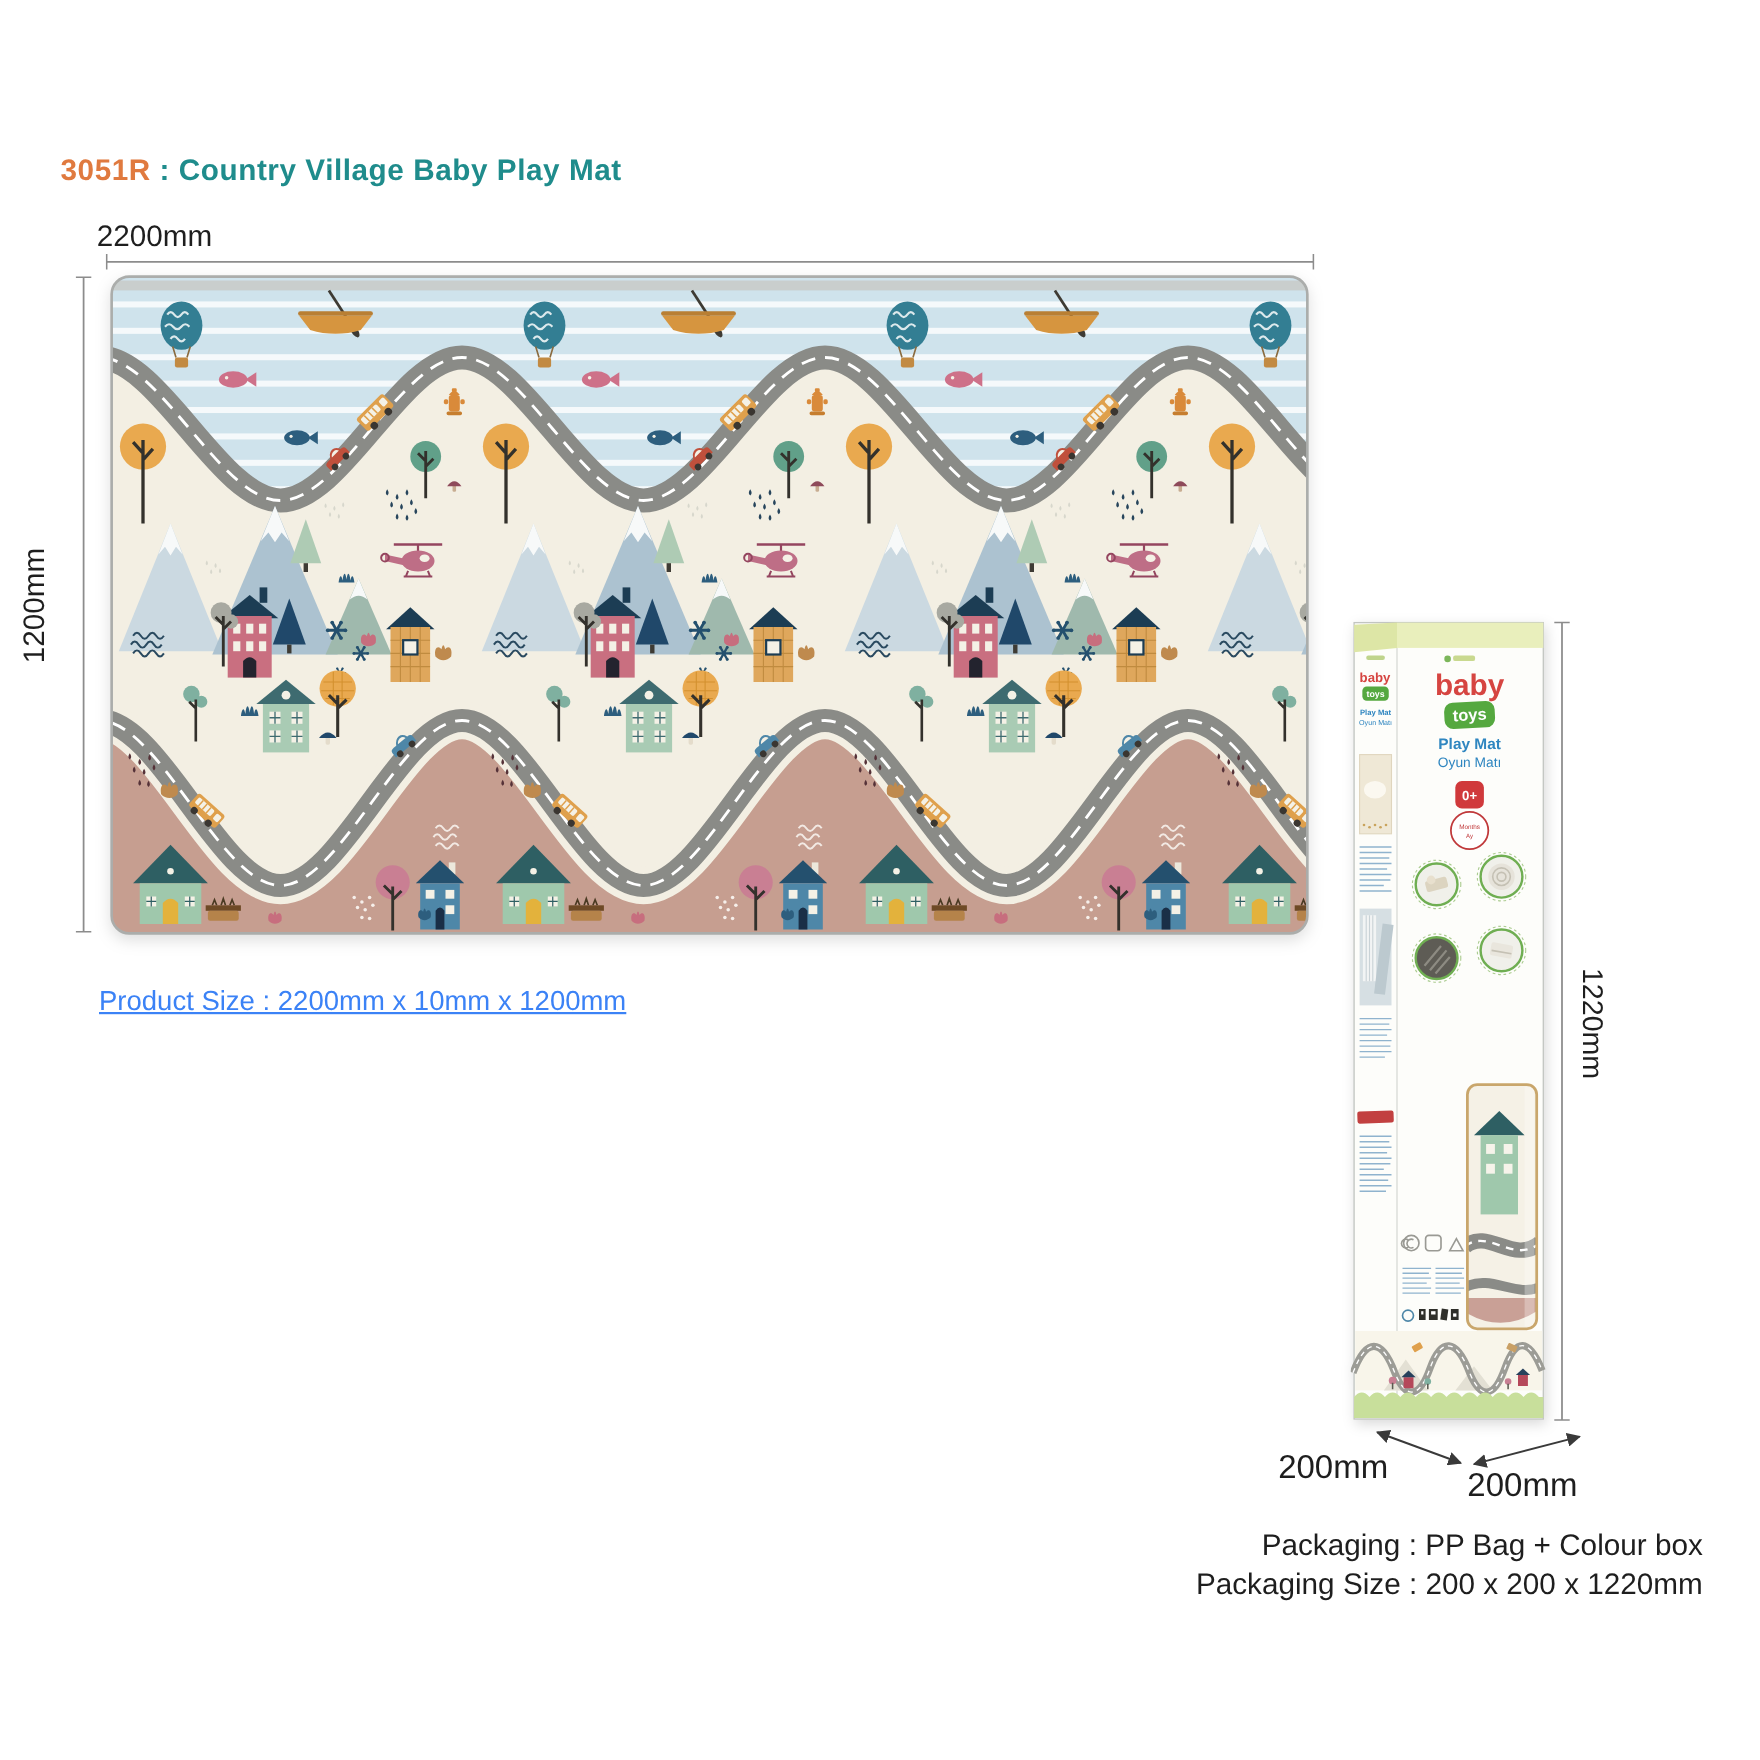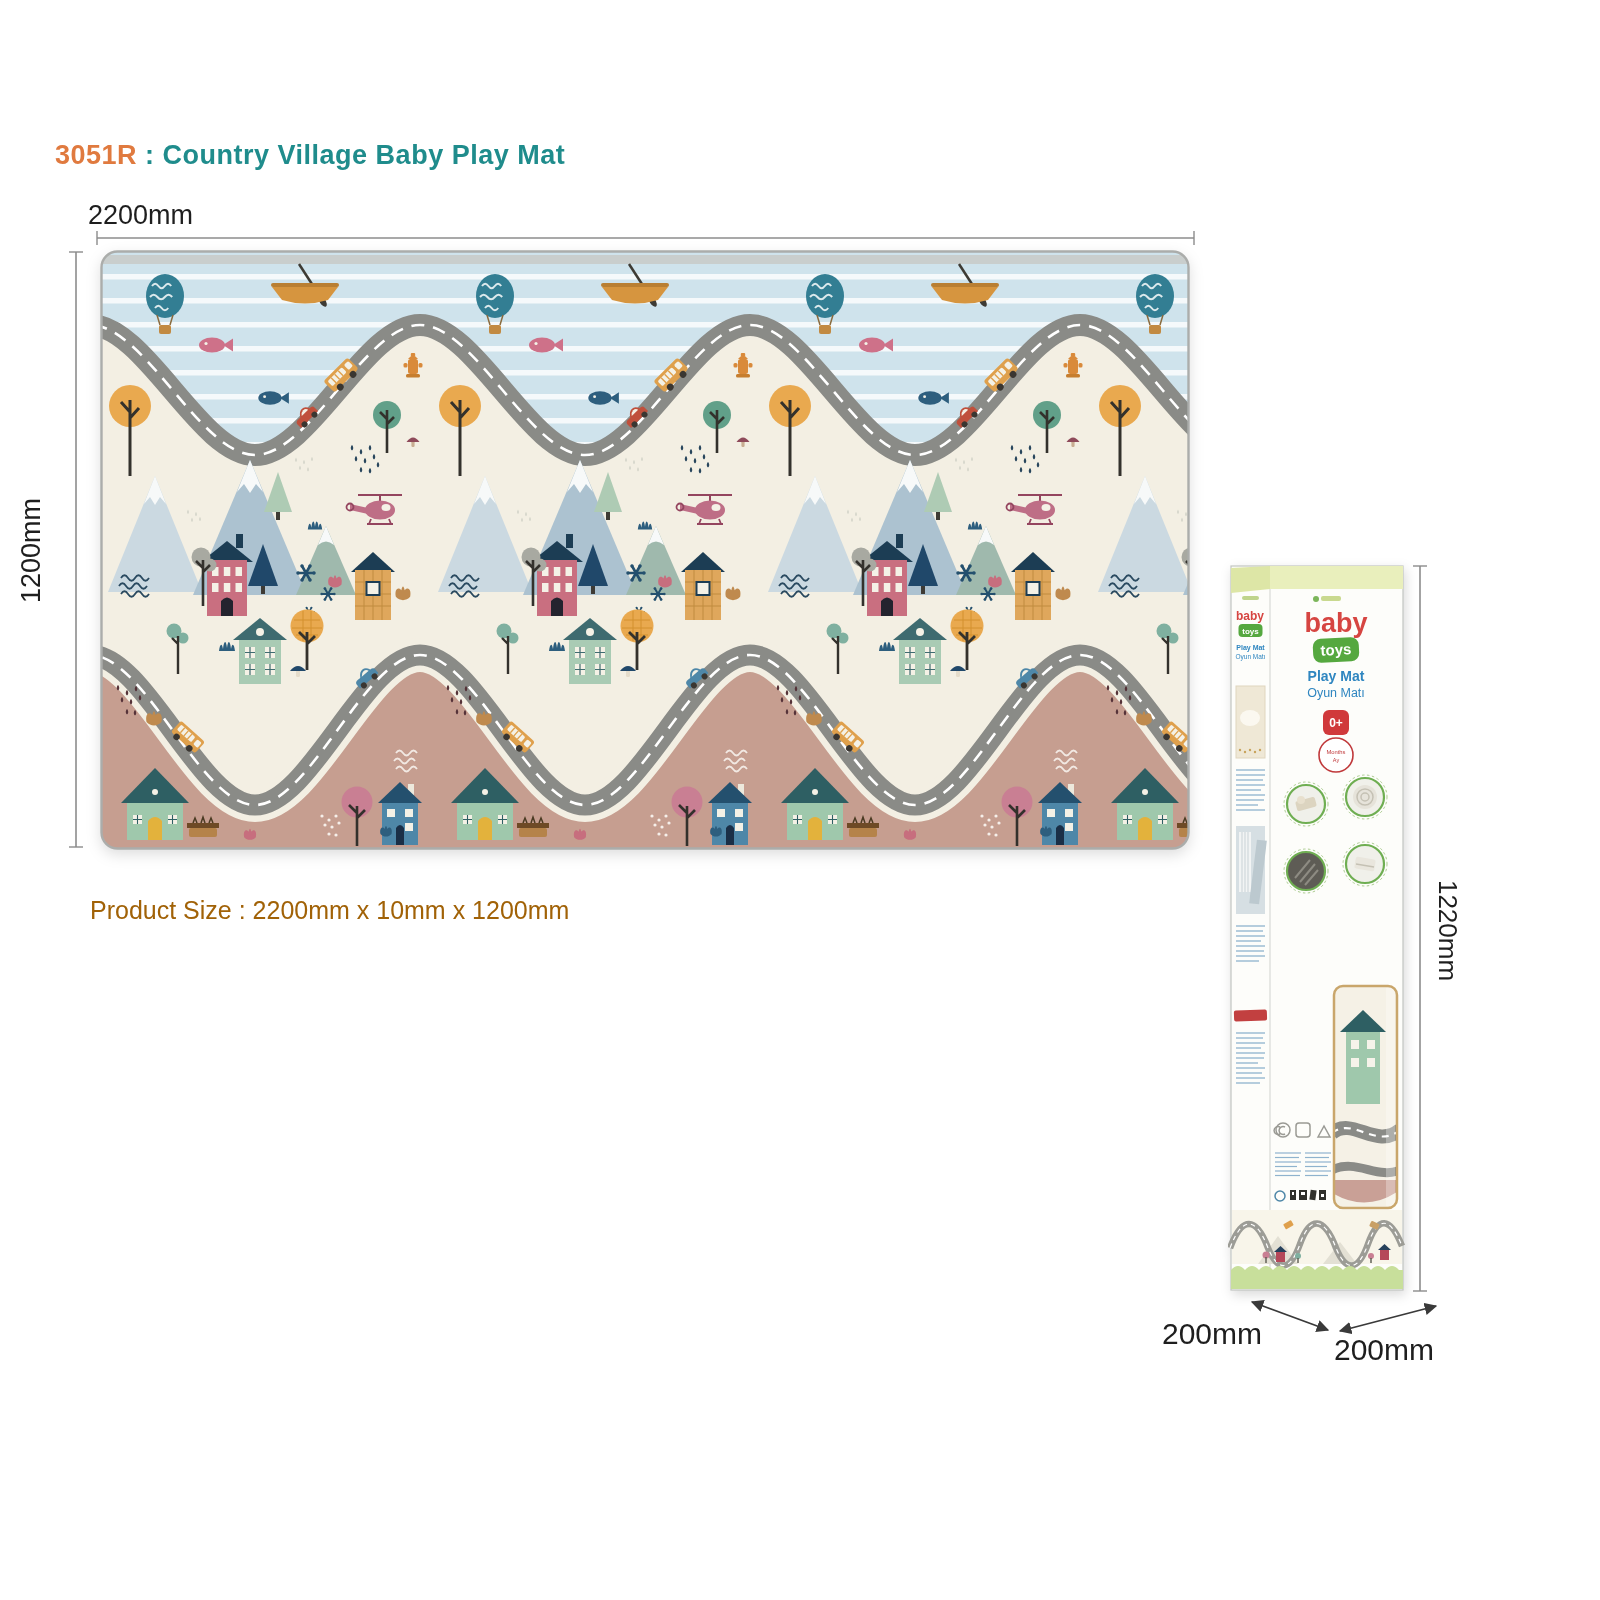--- a/index.html
+++ b/index.html
@@ -8,21 +8,21 @@
   .title{position:absolute;left:55px;top:140px;font-size:27px;font-weight:bold;letter-spacing:.5px;}
   .title .code{color:#E07A3F;}
   .title .sep{color:#1F8C8C;}
   .title .name{color:#1F8C8C;}
   .dim-label{color:#1E1E1E;font-size:27px;}
   .dim-top-label{position:absolute;left:88px;top:200px;width:1115px;text-align:left;}
   .dim-left-wrap{position:absolute;left:8px;top:250px;width:48px;height:600px;display:flex;align-items:center;justify-content:center;}
   .dim-left-wrap span{transform:rotate(-90deg);white-space:nowrap;}
   .dim-right-wrap{position:absolute;left:1426px;top:562px;width:44px;height:736px;display:flex;align-items:center;justify-content:center;}
   .dim-right-wrap span{transform:rotate(90deg);white-space:nowrap;font-size:26px;}
-  .product-size{position:absolute;left:90px;top:896px;font-size:25px;color:#a16207;}
+  .product-size{position:absolute;left:90px;top:896px;font-size:25px;color:#3b82f6;text-decoration:underline;}
   .packaging{position:absolute;right:52px;top:1388px;text-align:right;font-size:27px;color:#1E1E1E;line-height:35px;}
   .mat-svg{position:absolute;left:100px;top:250px;filter:drop-shadow(0 5px 7px rgba(0,0,0,.13));}
   .box-svg{position:absolute;left:1228px;top:558px;filter:drop-shadow(2px 4px 6px rgba(0,0,0,.15));}
   .dimsvg{position:absolute;}
   svg text{font-family:"Liberation Sans",sans-serif;}
 </style>
 </head>
 <body>
 
 <div class="sheet">
@@ -595,14 +595,18 @@
       <marker id="arrow" viewBox="0 0 10 10" refX="9" refY="5" markerWidth="7" markerHeight="7" orient="auto-start-reverse">
         <path d="M 0,0 L 10,5 L 0,10 Z" fill="#3A3A3A"></path>
       </marker>
     </defs>
     <line x1="152" y1="20" x2="228" y2="48" stroke="#3A3A3A" stroke-width="1.8" marker-start="url(#arrow)" marker-end="url(#arrow)"></line>
     <line x1="240" y1="49" x2="336" y2="24" stroke="#3A3A3A" stroke-width="1.8" marker-start="url(#arrow)" marker-end="url(#arrow)"></line>
     <text x="112" y="62" font-size="30" fill="#1E1E1E" text-anchor="middle">200mm</text>
     <text x="284" y="78" font-size="30" fill="#1E1E1E" text-anchor="middle">200mm</text>
   </svg>
 
+  <div class="packaging">
+    <div>Packaging : PP Bag + Colour box</div>
+    <div>Packaging Size : 200 x 200 x 1220mm</div>
+  </div>
 
 </div>
 
 </body></html>

